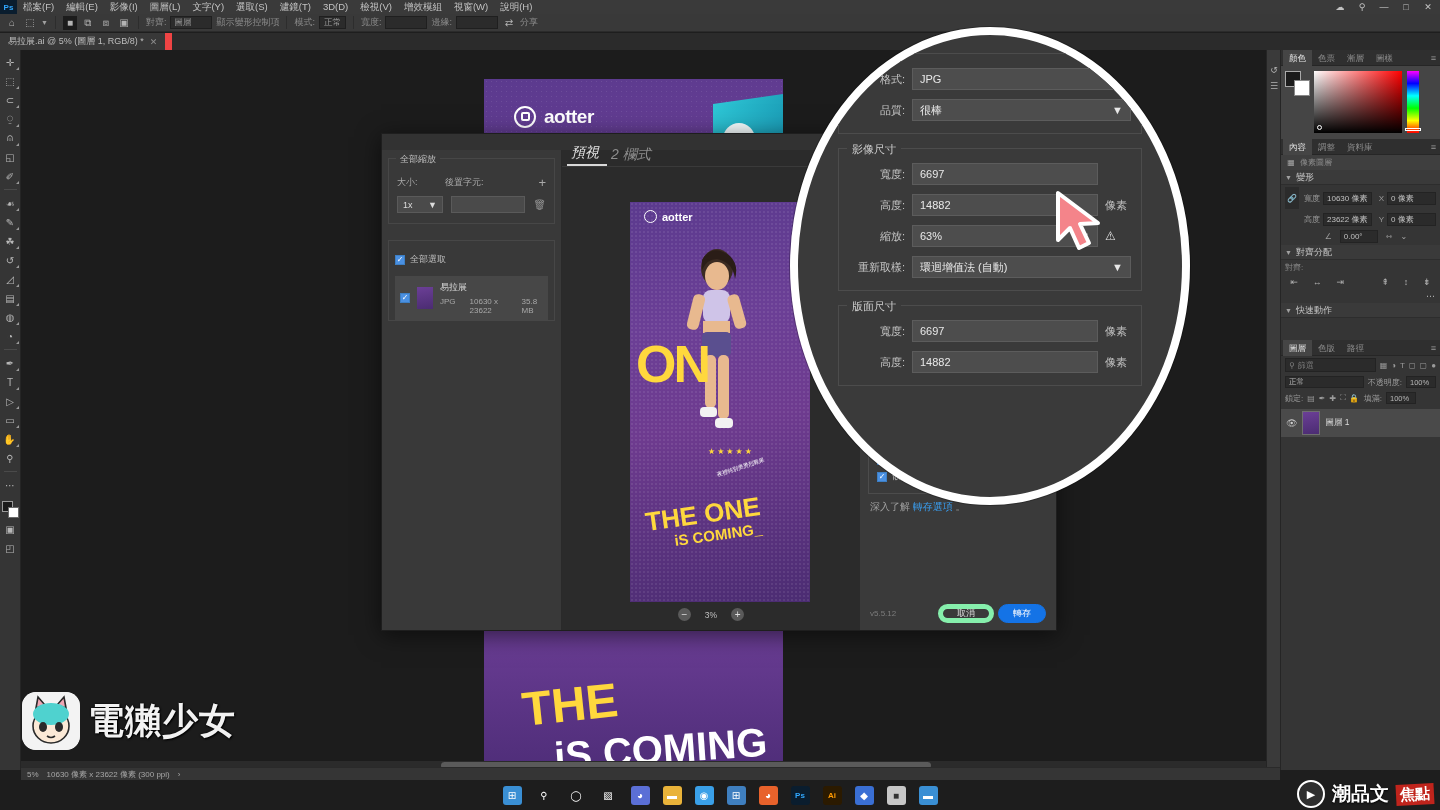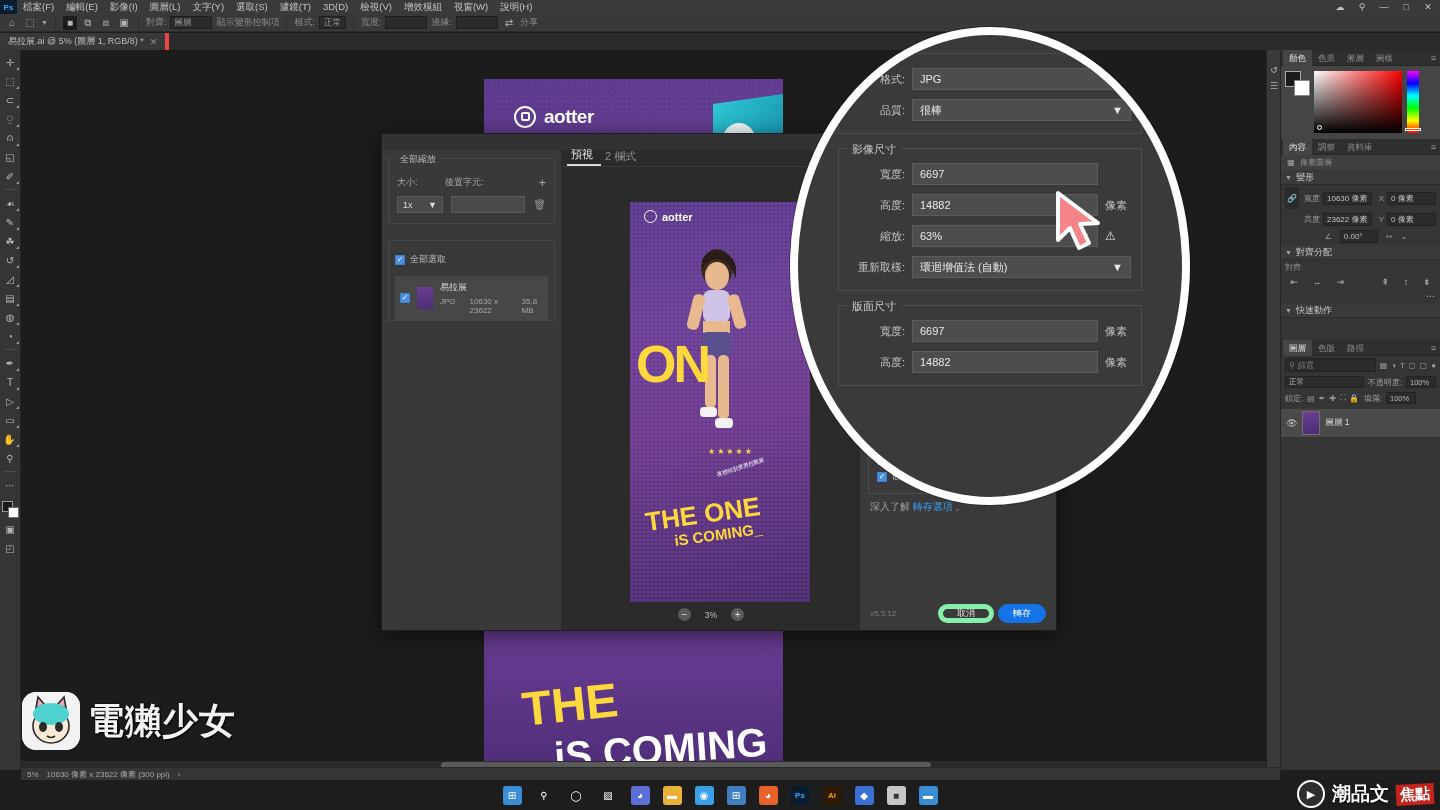--- a/index.html
+++ b/index.html
@@ -42,21 +42,21 @@
   .ob-label { color: #8a8a8a; font-size: 9px; white-space: nowrap; }
   .ob-field { height: 13px; min-width: 42px; background: #2b2b2b; border: 1px solid #1f1f1f; color:#9a9a9a; font-size:8.5px; display:flex; align-items:center; padding:0 3px; }
   .ob-dd { height: 13px; background:#2b2b2b; border:1px solid #1f1f1f; color:#9a9a9a; font-size:8.5px; display:flex; align-items:center; padding:0 4px; gap:5px;}
 
   
   .tabstrip {
     position: absolute; top: 33px; left: 0; width: 1440px; height: 17px;
     background: #2b2b2b; display: flex; align-items: flex-end;
   }
   .doctab {
-    height: 17px; background: #383838; border-right: 4px solid #ef4444;
+    height: 17px; background: #383838; border-right: 7px solid #ef4444;
     display: flex; align-items: center; gap: 6px; padding: 0 8px;
     font-size: 9px; color: #bdbdbd; white-space: nowrap;
   }
   .doctab .x { font-size: 9px; color: #8d8d8d; }
 
   
   .toolbar {
     position: absolute; top: 50px; left: 0; width: 21px; bottom: 40px;
     background: #353535; border-right: 1px solid #252525;
     display: flex; flex-direction: column; align-items: center; padding-top: 3px; gap: 1px;
@@ -155,21 +155,21 @@
   .grp-leg{position:absolute;top:-6px;left:7px;background:#393939;padding:0 4px;font-size:9px;color:#bdbdbd;}
   .lbl{font-size:9px;color:#a9a9a9;}
   .dd{height:17px;background:#4a4a4a;border:1px solid #5a5a5a;display:flex;align-items:center;justify-content:space-between;padding:0 5px;font-size:9px;color:#dcdcdc;}
   .txtfield{height:17px;background:#4a4a4a;border:1px solid #5a5a5a;display:flex;align-items:center;padding:0 5px;font-size:9px;color:#dcdcdc;}
   .chkrow{display:flex;align-items:center;gap:5px;font-size:9px;color:#bdbdbd;padding:2px 0;}
   .chk{width:10px;height:10px;background:#4a90e2;border:1px solid #3d7fc4;display:flex;align-items:center;justify-content:center;color:#fff;font-size:8px;line-height:1;}
   .filerow{display:flex;align-items:center;gap:7px;background:#474747;padding:5px 5px;}
   .filethumb{width:16px;height:22px;background:linear-gradient(170deg,#6b3f96,#4b2c72);}
   .dlg-mid{flex:1;background:#2b2b2b;position:relative;}
   .prevtabs{display:flex;gap:0;height:17px;align-items:flex-end;padding-left:5px;border-bottom:1px solid #3a3a3a;}
-  .prevtab{font-size:11px;color:#8e8e8e;padding:0 8px 2px 4px;}
+  .prevtab{font-size:14px;color:#8e8e8e;padding:0 8px 2px 4px;font-style:italic;}
   .prevtab.active{color:#e8e8e8;border-bottom:2px solid #d8d8d8;}
   .preview-img{position:absolute;left:68px;top:52px;width:180px;height:400px;background:linear-gradient(170deg,#5b3a8e,#6b3f96 30%,#6e3b8f 55%,#4b2c72);overflow:hidden;}
   .zoomctl{position:absolute;bottom:9px;left:0;right:0;display:flex;align-items:center;justify-content:center;gap:14px;font-size:8.5px;color:#c0c0c0;}
   .zbtn{width:13px;height:13px;border-radius:50%;background:#5a5a5a;color:#e0e0e0;display:flex;align-items:center;justify-content:center;font-size:10px;line-height:1;}
   .dlg-right{width:196px;background:#3a3a3a;position:relative;padding:8px 8px 0 8px;}
   .rrow{display:flex;align-items:center;gap:5px;margin-bottom:6px;}
   .rlab{width:48px;text-align:right;font-size:9px;color:#a9a9a9;}
   .runit{font-size:9px;color:#a9a9a9;width:22px;}
   .dlg-footer{position:absolute;left:0;right:0;bottom:0;height:34px;background:#3a3a3a;display:flex;align-items:center;padding:0 10px;gap:4px;}
   .btn{height:19px;border-radius:10px;display:flex;align-items:center;justify-content:center;font-size:9px;padding:0 14px;}

